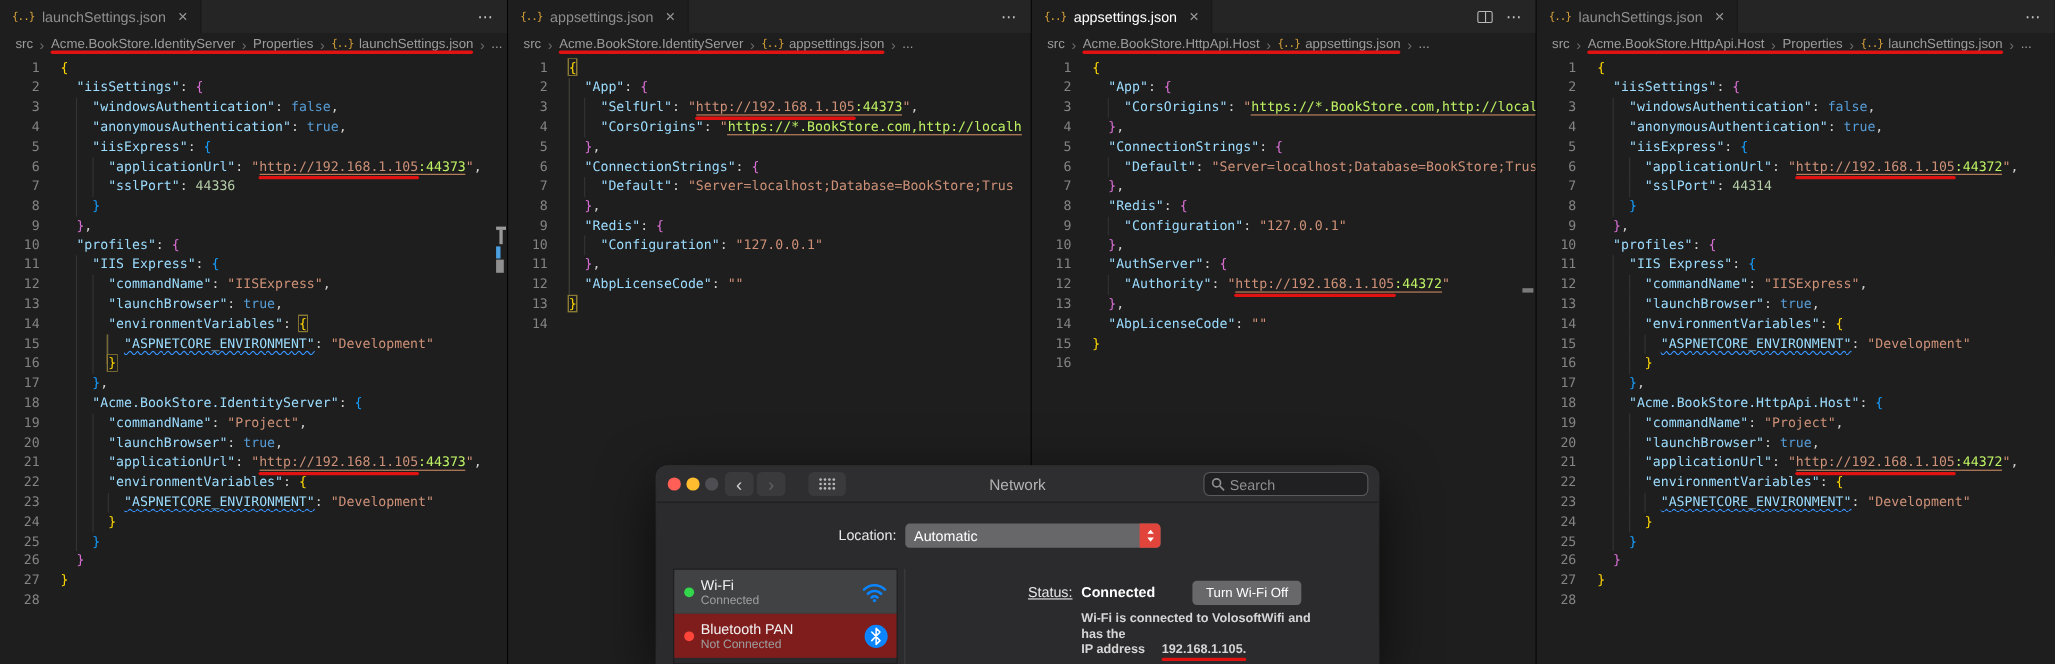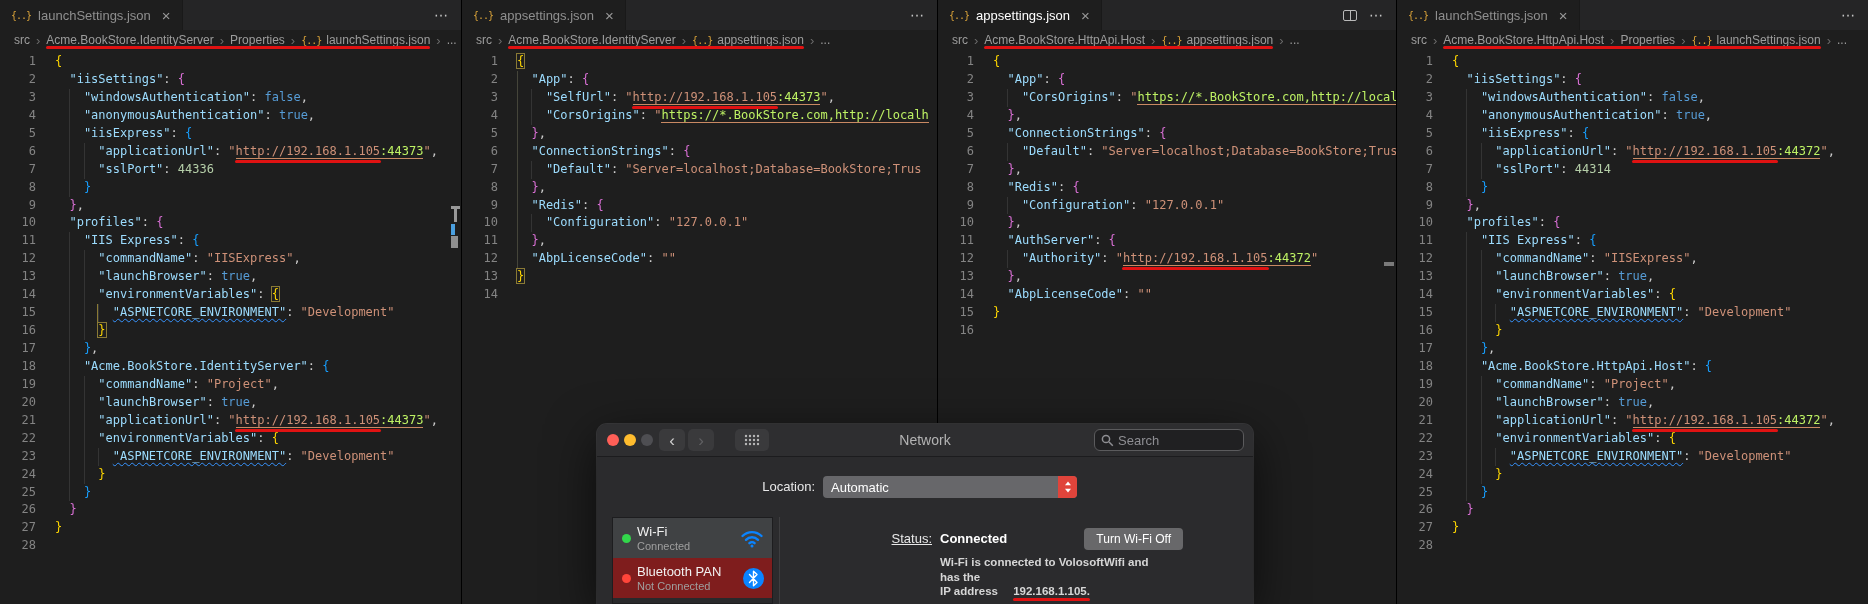--- a/index.html
+++ b/index.html
@@ -59,26 +59,26 @@
   .navb { width:26px; height:22px; background:#3a3a3c; border-radius:5px; display:flex; align-items:center;
           justify-content:center; font-size:17px; line-height:1; cursor:pointer; }
   #gridbtn { position:absolute; left:138px; top:5px; width:34px; height:22px; background:#3a3a3c; border-radius:5px;
              display:flex; align-items:center; justify-content:center; cursor:pointer; }
   #dlgtitle { position:absolute; left:50%; top:8px; transform:translateX(-50%); color:#b3b3b3; font-size:14px; }
   #search { position:absolute; right:9px; top:5px; width:150px; height:22px; background:#202022; border:1px solid #5b5b5d;
             border-radius:6px; display:flex; align-items:center; gap:4px; padding:0 6px; cursor:text;margin-left:19px; }
   #search span { color:#8e8e93; font-size:13px; }
   #locrow { position:relative; height:60px;padding-left:12px; }
   #loclabel { position:absolute; left:0; top:22px; width:218px; text-align:right; color:#e8e8e8; font-size:13px; }
-  #locselect { position:absolute; left:226px; top:19px; width:254px; height:22px; background:#67676a; border-radius:4px;
+  #locselect { position:absolute; left:226px; top:19px; width:232px; height:22px; background:#67676a; border-radius:4px;
                display:flex; align-items:center; padding-left:8px; color:#ffffff; font-size:13px; cursor:pointer; }
   #stepper { position:absolute; right:0; top:0; bottom:0; width:19px; background:#e0443b; border-radius:0 4px 4px 0;
              display:flex; align-items:center; justify-content:center; }
   #dbody { display:flex; height:87px; }
-  #svclist { width:161px; margin-left:15px; border:1px solid #1d1d1f; background:#29292b; }
+  #svclist { width:204px; margin-left:15px; border:1px solid #1d1d1f; background:#29292b; }
   .svc { height:40px; display:flex; align-items:center; padding:0 8px 0 24px; position:relative; background:#7f1d1d; cursor:pointer; }
   .svc.sel { background:#404244; }
   .svcdot { position:absolute; left:9px; width:9px; height:9px; border-radius:50%; }
   .svctxt { flex:1; overflow:hidden; }
   .svcname { color:#f2f2f2; font-size:13px; }
   .svcstatus { color:#9f9f9f; font-size:11px; margin-top:1px; }
   .bticon { width:21px; height:21px; border-radius:50%; background:#0a84ff; display:flex; align-items:center; justify-content:center; }
   #statuspanel { flex:1; margin-left:6px; border-left:1px solid #3e3e40; position:relative; }
   #statusrow { position:absolute; left:0; top:14px; width:100%; }
   #statuslabel { position:absolute; left:0; width:152px; text-align:right; color:#e8e8e8; font-size:13px;text-decoration:underline; }

